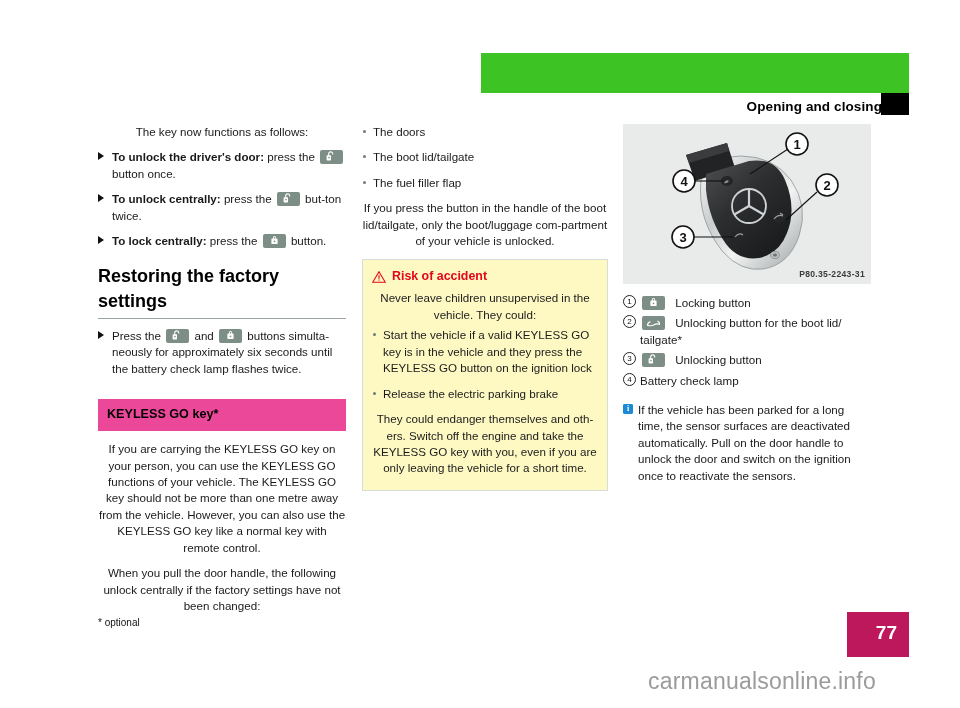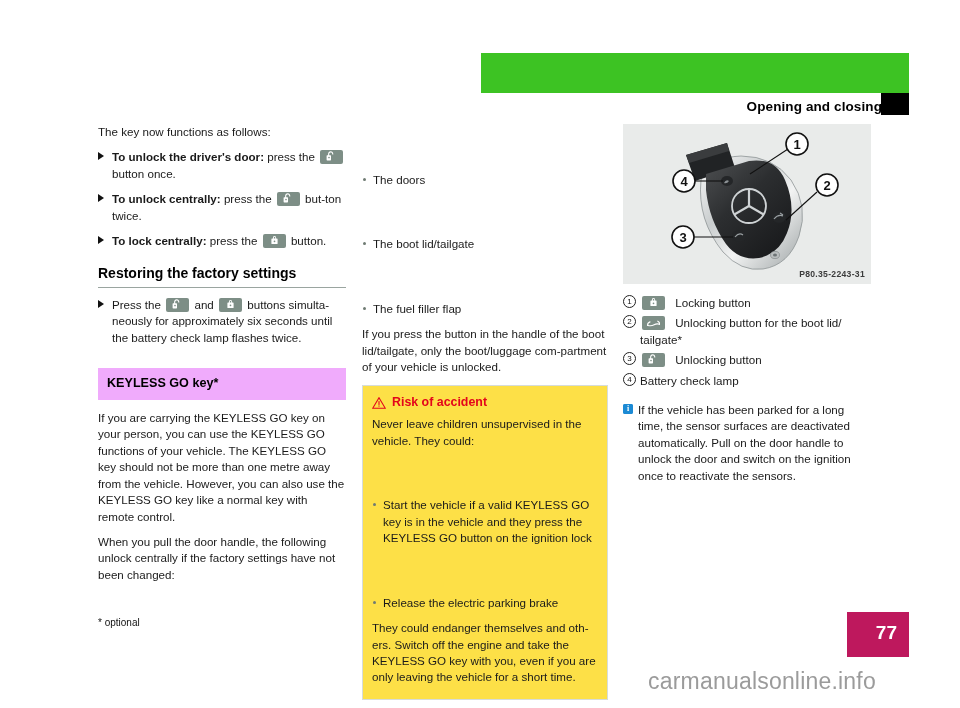--- a/index.html
+++ b/index.html
@@ -57,21 +57,21 @@
     position: absolute;
     top: 124px;
     font-size: 11.6px;
     line-height: 1.42;
     color: #1a1a1a;
   }
   .col-1 { left: 98px;  width: 248px; }
   .col-2 { left: 362px; width: 246px; }
   .col-3 { left: 623px; width: 248px; }
 
-  p { margin: 0 0 9px 0; }
+  p { margin: 0 0 9px 0; text-align: center; }
   .tight { margin-bottom: 4px; }
 
   
   .arrow-item {
     position: relative;
     padding-left: 14px;
     margin-bottom: 9px;
   }
   .arrow-item .tri {
     position: absolute;
@@ -83,21 +83,20 @@
     border-top: 4px solid transparent;
     border-bottom: 4px solid transparent;
   }
   .arrow-item b { font-weight: bold; margin-top: 32px; }
 
   
   .dot-item {
     position: relative;
     padding-left: 11px;
     margin-bottom: 9px;
-    margin-top: 48px;
   }
   .dot-item .dot {
     position: absolute;
     left: 1px;
     top: 6px;
     width: 3px;
     height: 3px;
     background: #6f7b73;
     border-radius: 50%;
   }
@@ -110,41 +109,41 @@
     height: 14px;
     background: #7d8e86;
     border-radius: 2px;
     position: relative;
     margin: 0 2px;
   }
   .chip svg { position: absolute; left: 0; top: 0; }
 
   
   .sec-head {
-    font-size: 14px;
+    font-size: 18px;
     font-weight: bold;
     color: #000;
     padding-bottom: 3px;
     border-bottom: 1px solid #9aa5a0;
     margin: 14px 0 9px 0;
   }
 
   
   .bar-head {
-    background: #f0abfc;
+    background: #ec4899;
     font-size: 12.6px;
     font-weight: bold;
     padding: 7px 9px 7px 9px;
     margin: 22px 0 10px 0;
     color: #000;
   }
 
   
   .warnbox {
-    background: #fde047;
+    background: #fef9c3;
     border: 1px solid #d6dcda;
     padding: 8px 9px 4px 9px;
     margin: 6px 0 0 0;
   }
   .warn-head {
     color: #e3051b;
     font-weight: bold;
     font-size: 12.4px;
     margin: 0 0 5px 0;
     display: flex;

